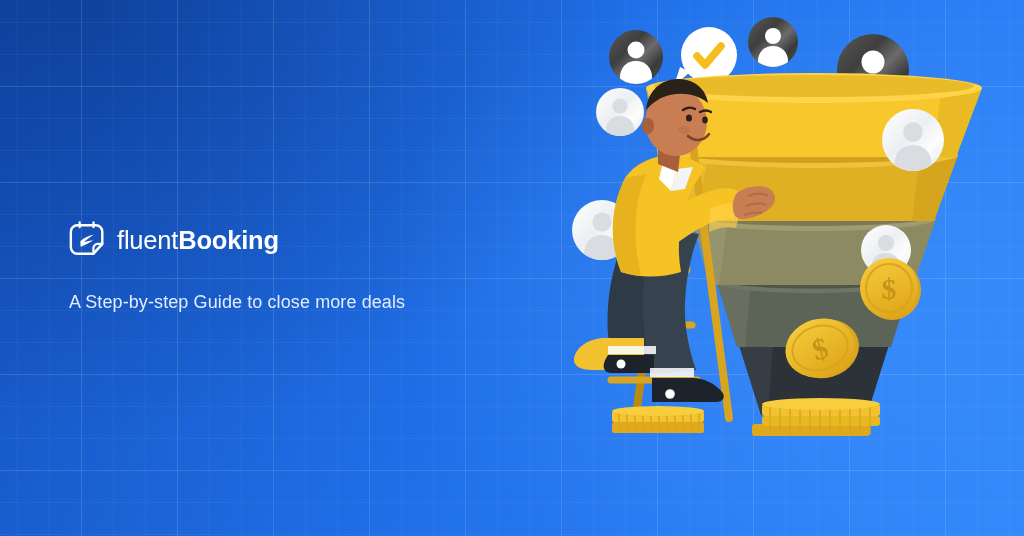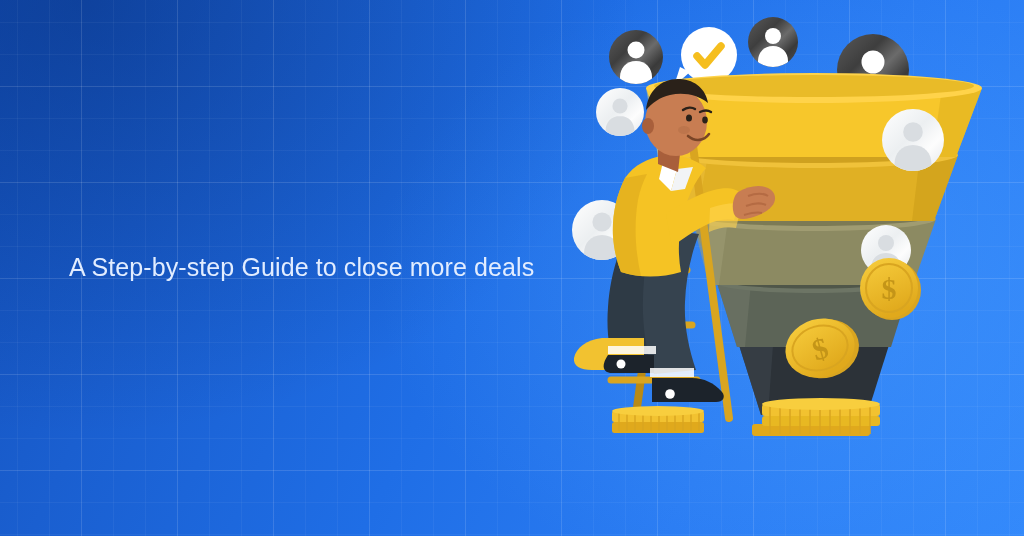--- a/index.html
+++ b/index.html
@@ -77,21 +77,21 @@
     font-weight:700;
     line-height:1.20;
     letter-spacing:-.6px;
     margin-bottom:23px;
     max-width:440px;
   }
   .headline .hl-line{ display:block; }
 
   .subtitle{
     color:#e2edff;
-    font-size:25px;
+    font-size:18px;
     font-weight:400;
     line-height:1.35;
     letter-spacing:.1px;
   }
 
   
   .illustration{
     position:absolute;
     right:0; top:0;
     width:500px; height:536px;
@@ -104,20 +104,35 @@
 
 <div class="banner">
 
   <div class="vignette"></div>
   <div class="glow"></div>
   <div class="grid-overlay fine"></div>
   <div class="grid-overlay"></div>
 
   <div class="content">
 
+    <div class="logo">
+      <svg class="logo-mark" viewBox="0 0 40 41">
+
+        <path d="M11.5 1.5 v5.2" stroke="#ffffff" stroke-width="2.4" stroke-linecap="round" fill="none"></path>
+        <path d="M26.5 1.5 v5.2" stroke="#ffffff" stroke-width="2.4" stroke-linecap="round" fill="none"></path>
+
+        <path d="M9 4.6 h20 a7 7 0 0 1 7 7 v13.2 l-9.6 10.6 h-17.4 a7 7 0 0 1 -7 -7 v-16.8 a7 7 0 0 1 7 -7 z" fill="none" stroke="#ffffff" stroke-width="2.6" stroke-linejoin="round"></path>
+        <path d="M36 24.8 l-9.6 10.6 v-6.2 a4.4 4.4 0 0 1 4.4 -4.4 z" fill="none" stroke="#ffffff" stroke-width="2.4" stroke-linejoin="round"></path>
+
+        <path d="M12.2 21.8 c4.2 -3.9 9.4 -6.3 14.6 -7.1 c-4.2 2.5 -7.8 5.2 -10.6 8.3 c3.2 -1.1 6.6 -1.9 10 -2.3 c-4.6 2.9 -9.2 5.3 -13.6 7.1 z" fill="#ffffff"></path>
+      </svg>
+      <div class="logo-text">
+        <span class="lt-light">fluent</span><span class="lt-bold">Booking</span>
+      </div>
+    </div>
 
 
     <p class="subtitle">A Step-by-step Guide to close more deals</p>
   </div>
 
   <div class="illustration">
     <svg viewBox="0 0 500 536">
       <defs>
         <linearGradient id="avDark" x1="0" y1="0" x2="1" y2="1">
           <stop offset="0%" stop-color="#5a5a5a"></stop>

